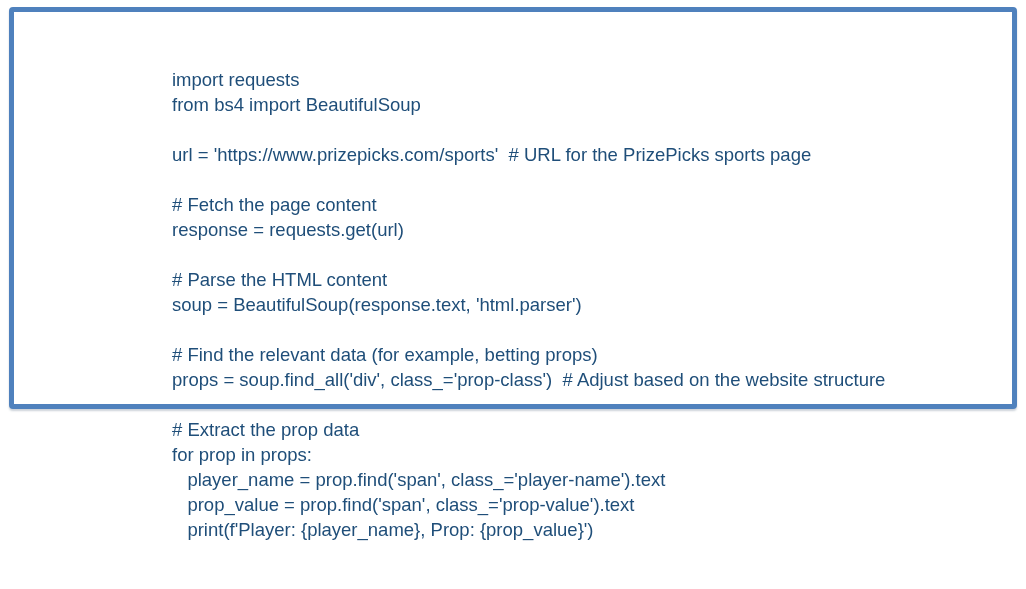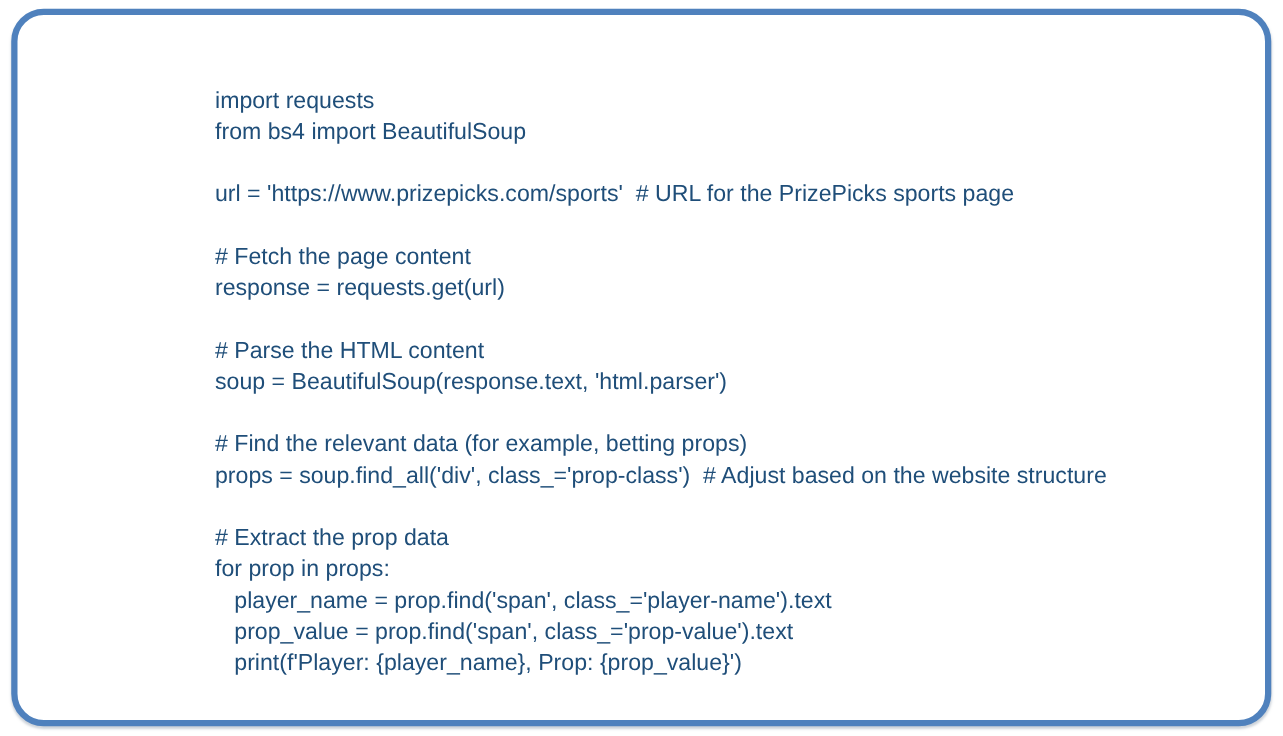--- a/index.html
+++ b/index.html
@@ -8,23 +8,23 @@
     height: 589px;
     background: #ffffff;
     font-family: "Liberation Sans", sans-serif;
     overflow: hidden;
   }
   .frame {
     position: absolute;
     left: 9px;
     top: 7px;
     width: 1008px;
-    height: 574px;
+    height: 402px;
     border: 5px solid #4f81bd;
-    border-radius: 26px;
+    border-radius: 4px;
     background: #ffffff;
     box-shadow: 0 2px 2px rgba(110, 125, 145, 0.35);
   }
   .code-block {
     position: absolute;
     left: 158px;
     top: 55px;
     color: #1f4e79;
     font-size: 18.5px;
     line-height: 25px;

